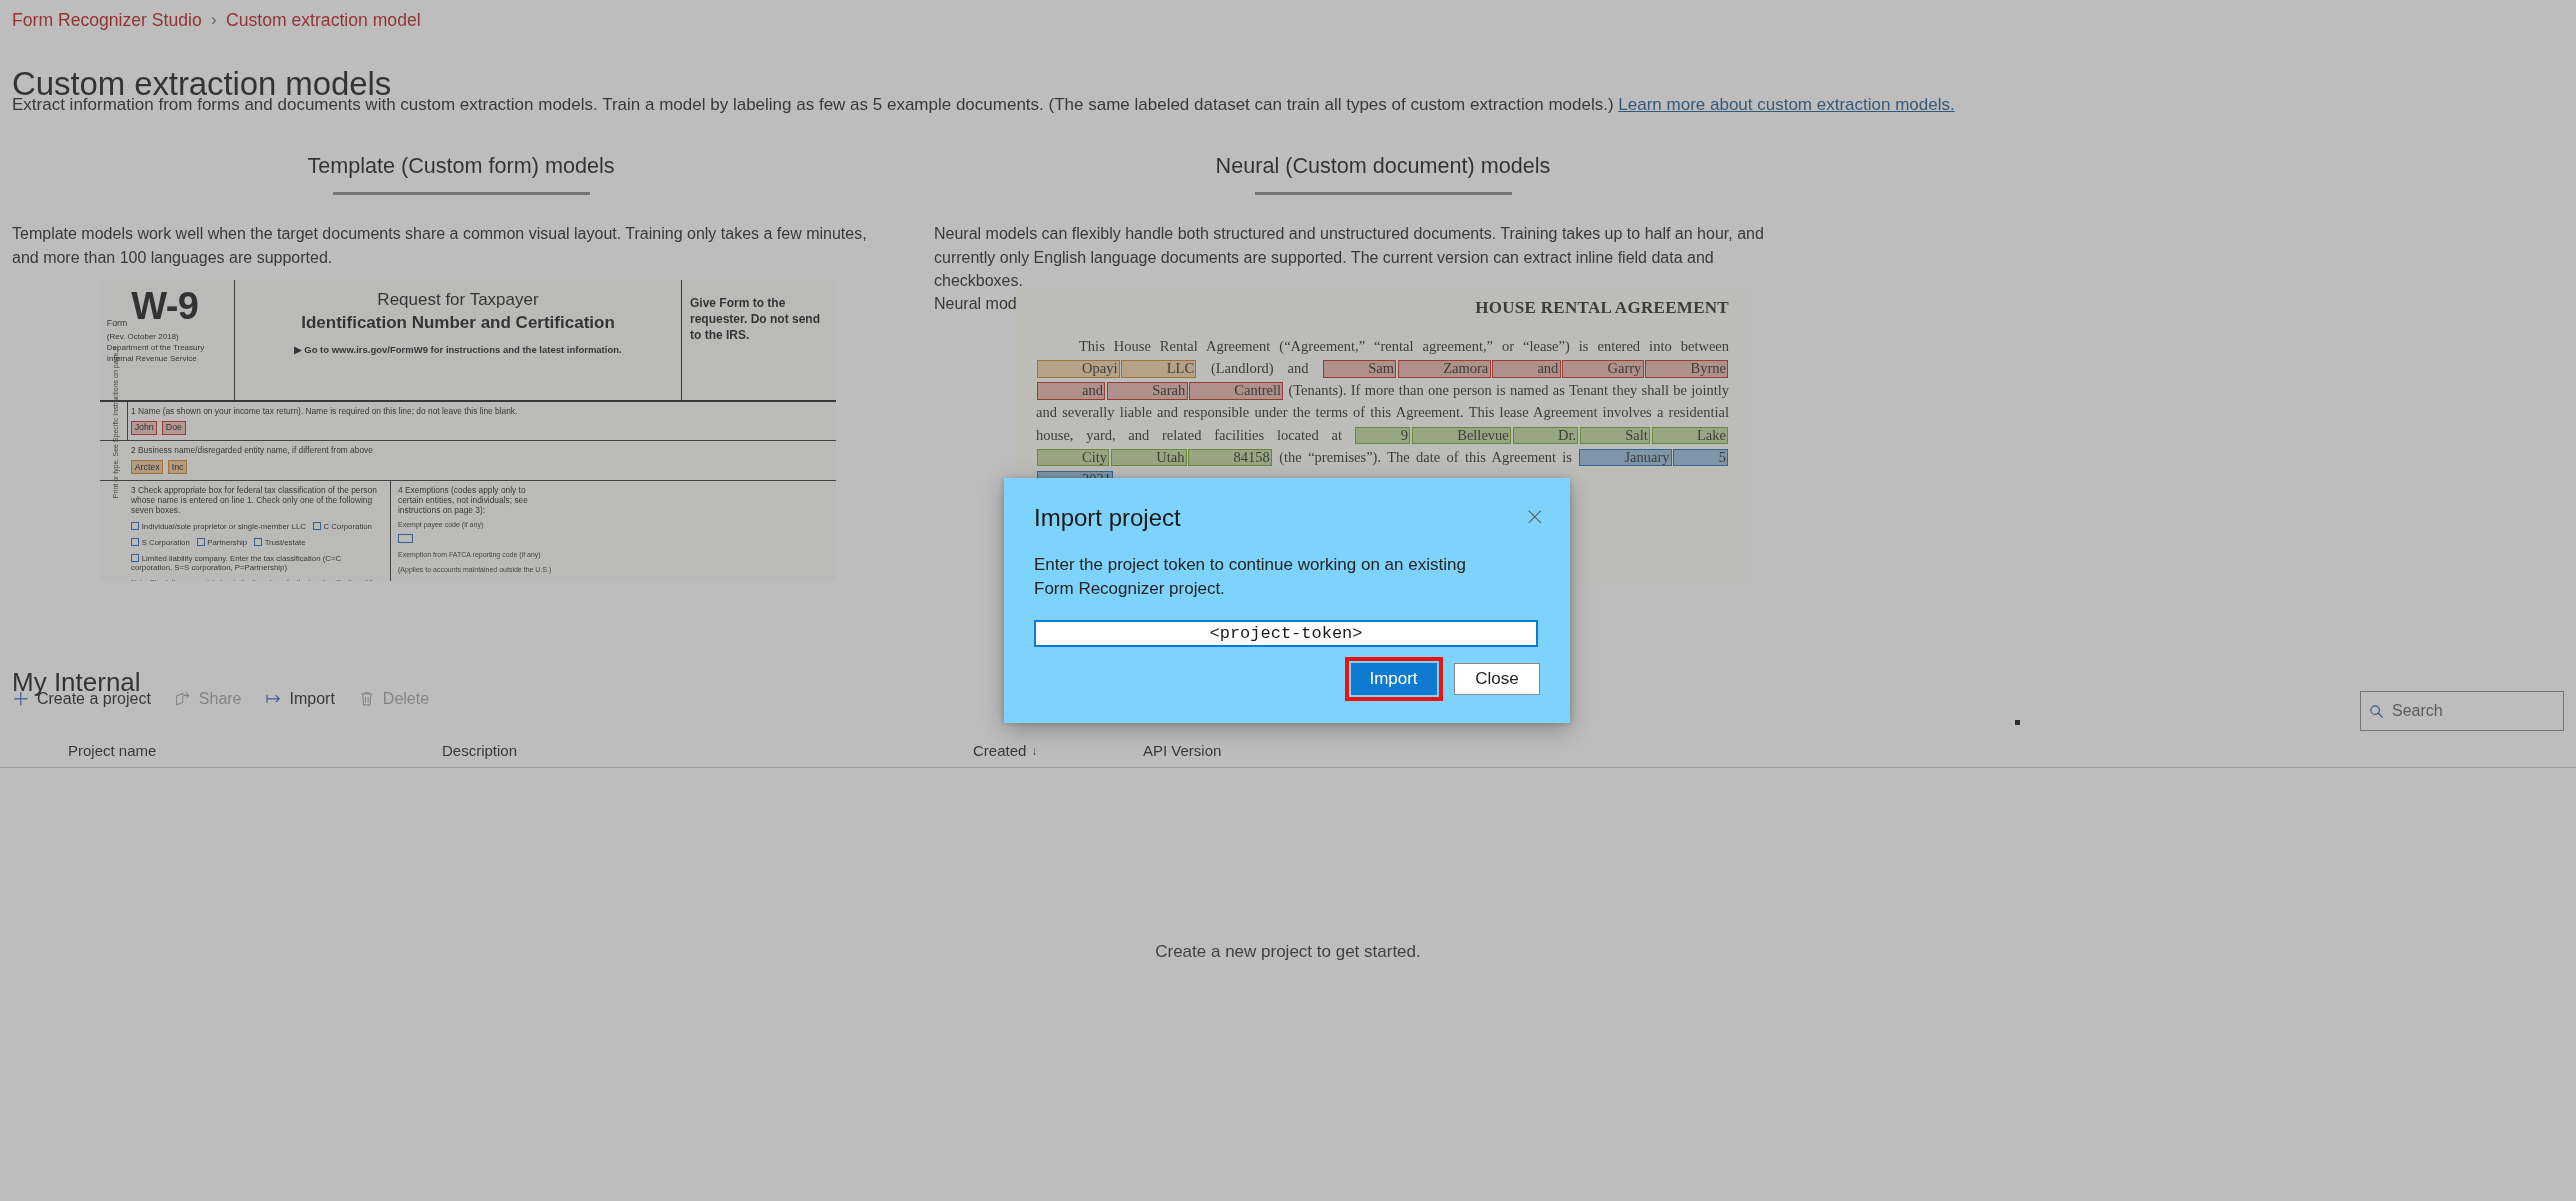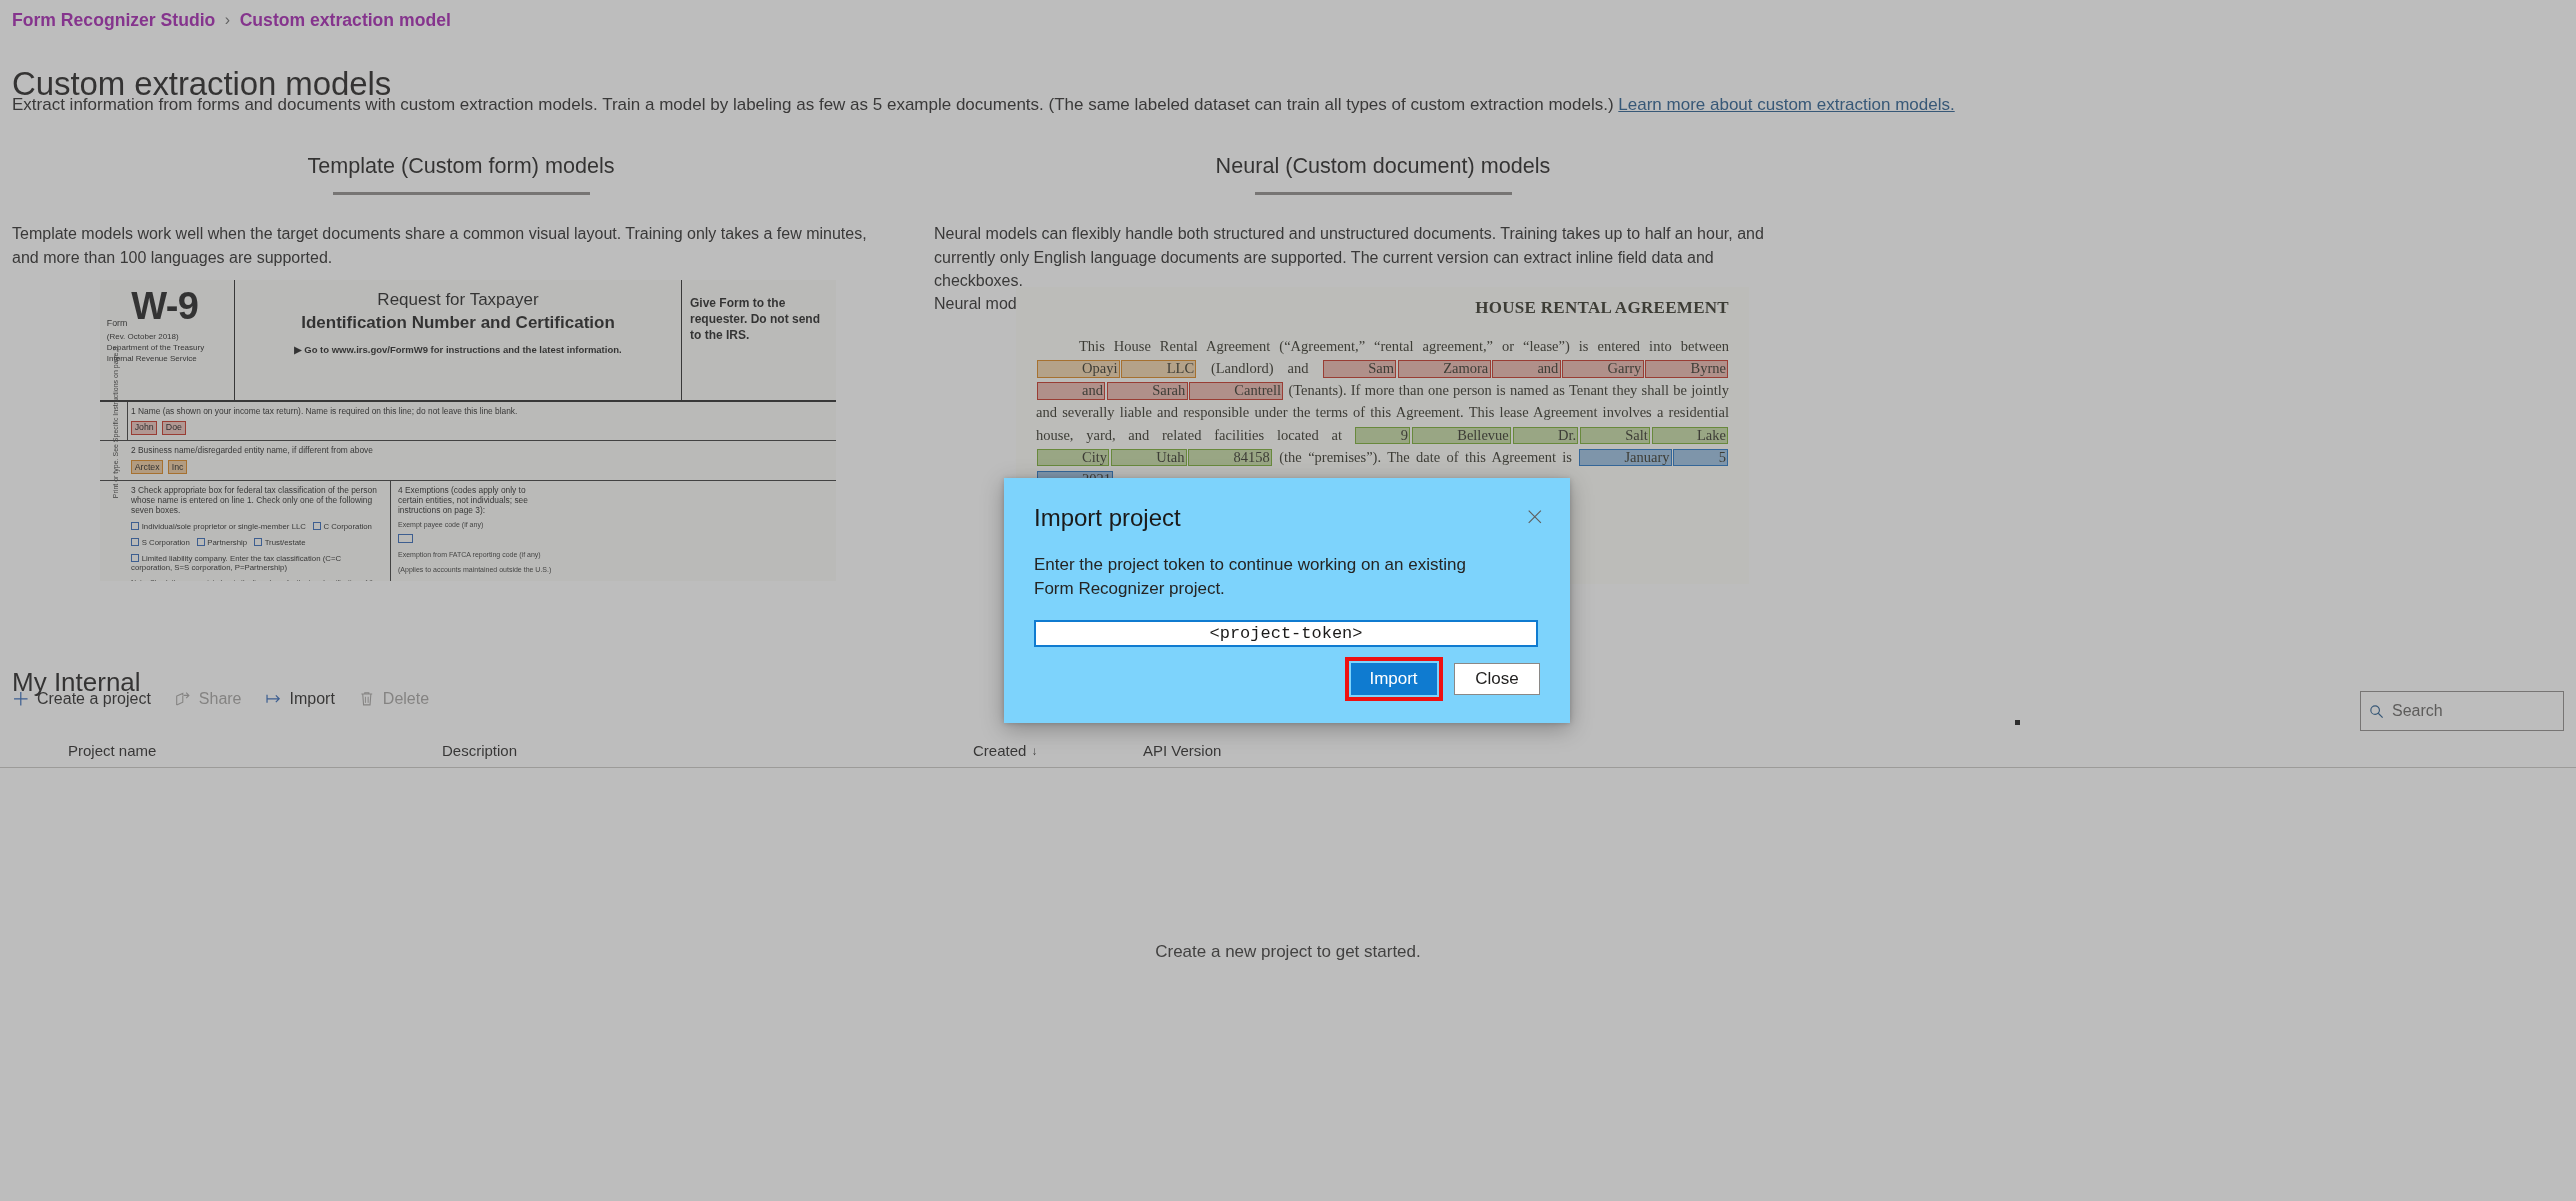--- a/index.html
+++ b/index.html
@@ -25,21 +25,21 @@
     z-index: 40;
   }
 
   
   .breadcrumb {
     position: absolute; left: 12px; top: 11.5px;
     display: flex; align-items: center; gap: 9.5px;
     font-size: 17.6px; line-height: 1;
   }
   .crumb-link {
-    color: #a21caf; text-decoration: none; cursor: pointer; white-space: nowrap; font-weight: bold;
+    color: #b91c1c; text-decoration: none; cursor: pointer; white-space: nowrap;
   }
   .crumb-sep {
     color: #6b6b6b; font-size: 16px; font-weight: 300;
   }
 
   
   .page-title {
     position: absolute; left: 12px; top: 43px;
     font-size: 33px; font-weight: 400; letter-spacing: -0.1px;
     color: #1b1a19;

